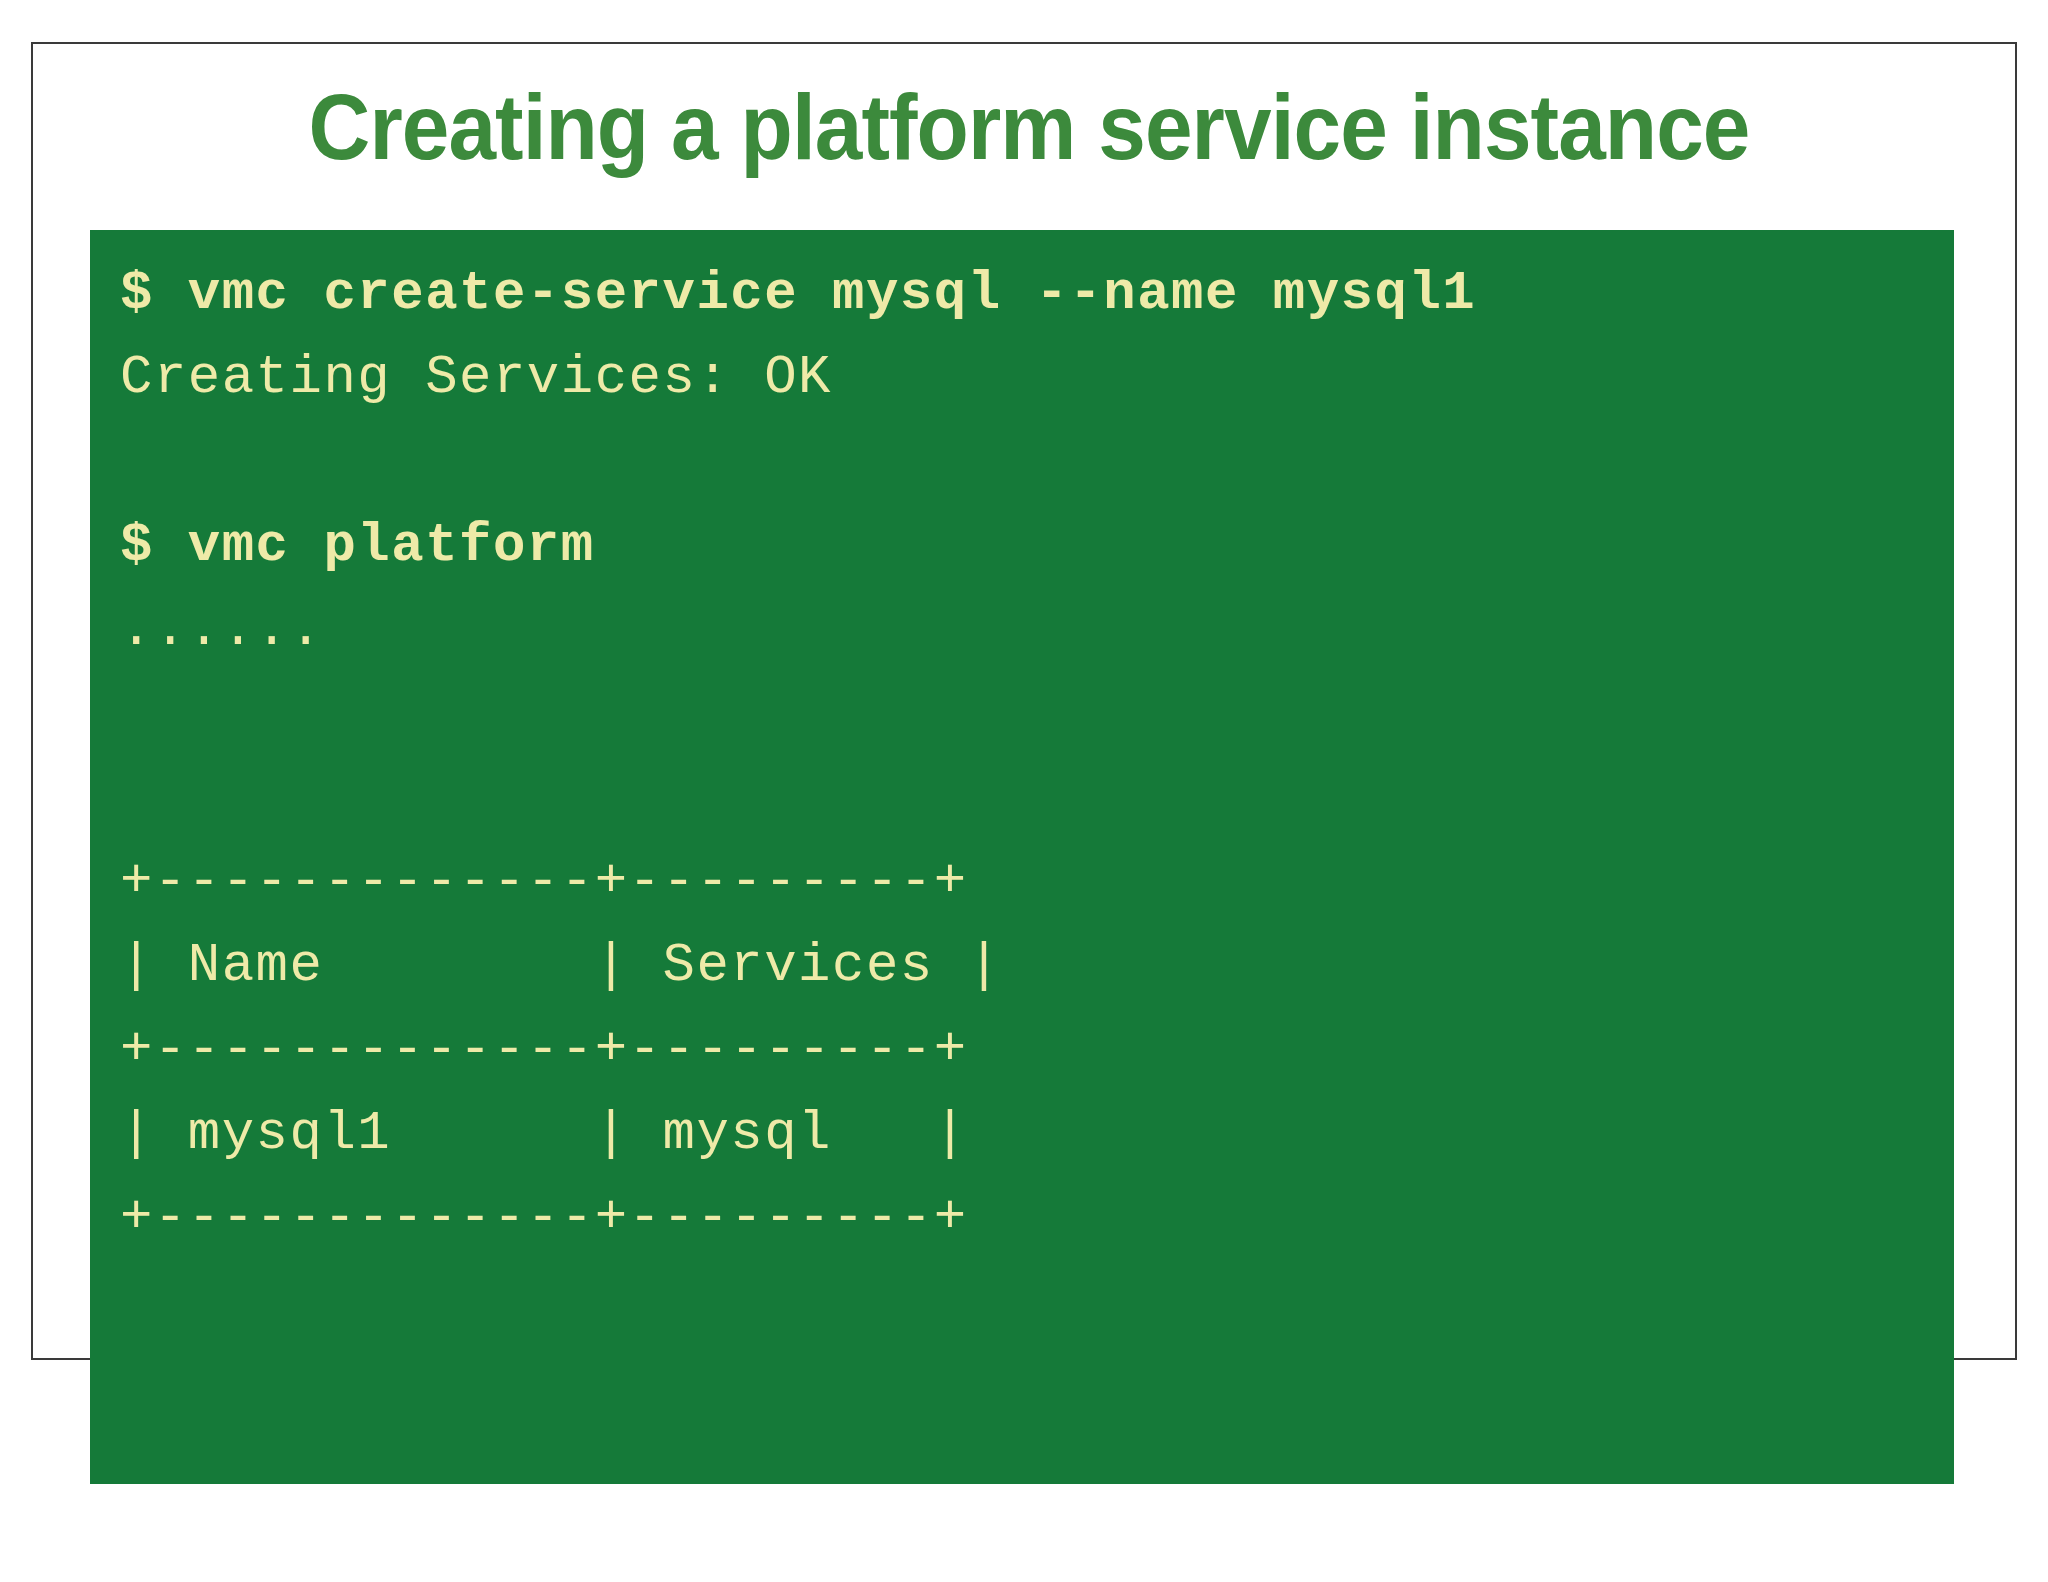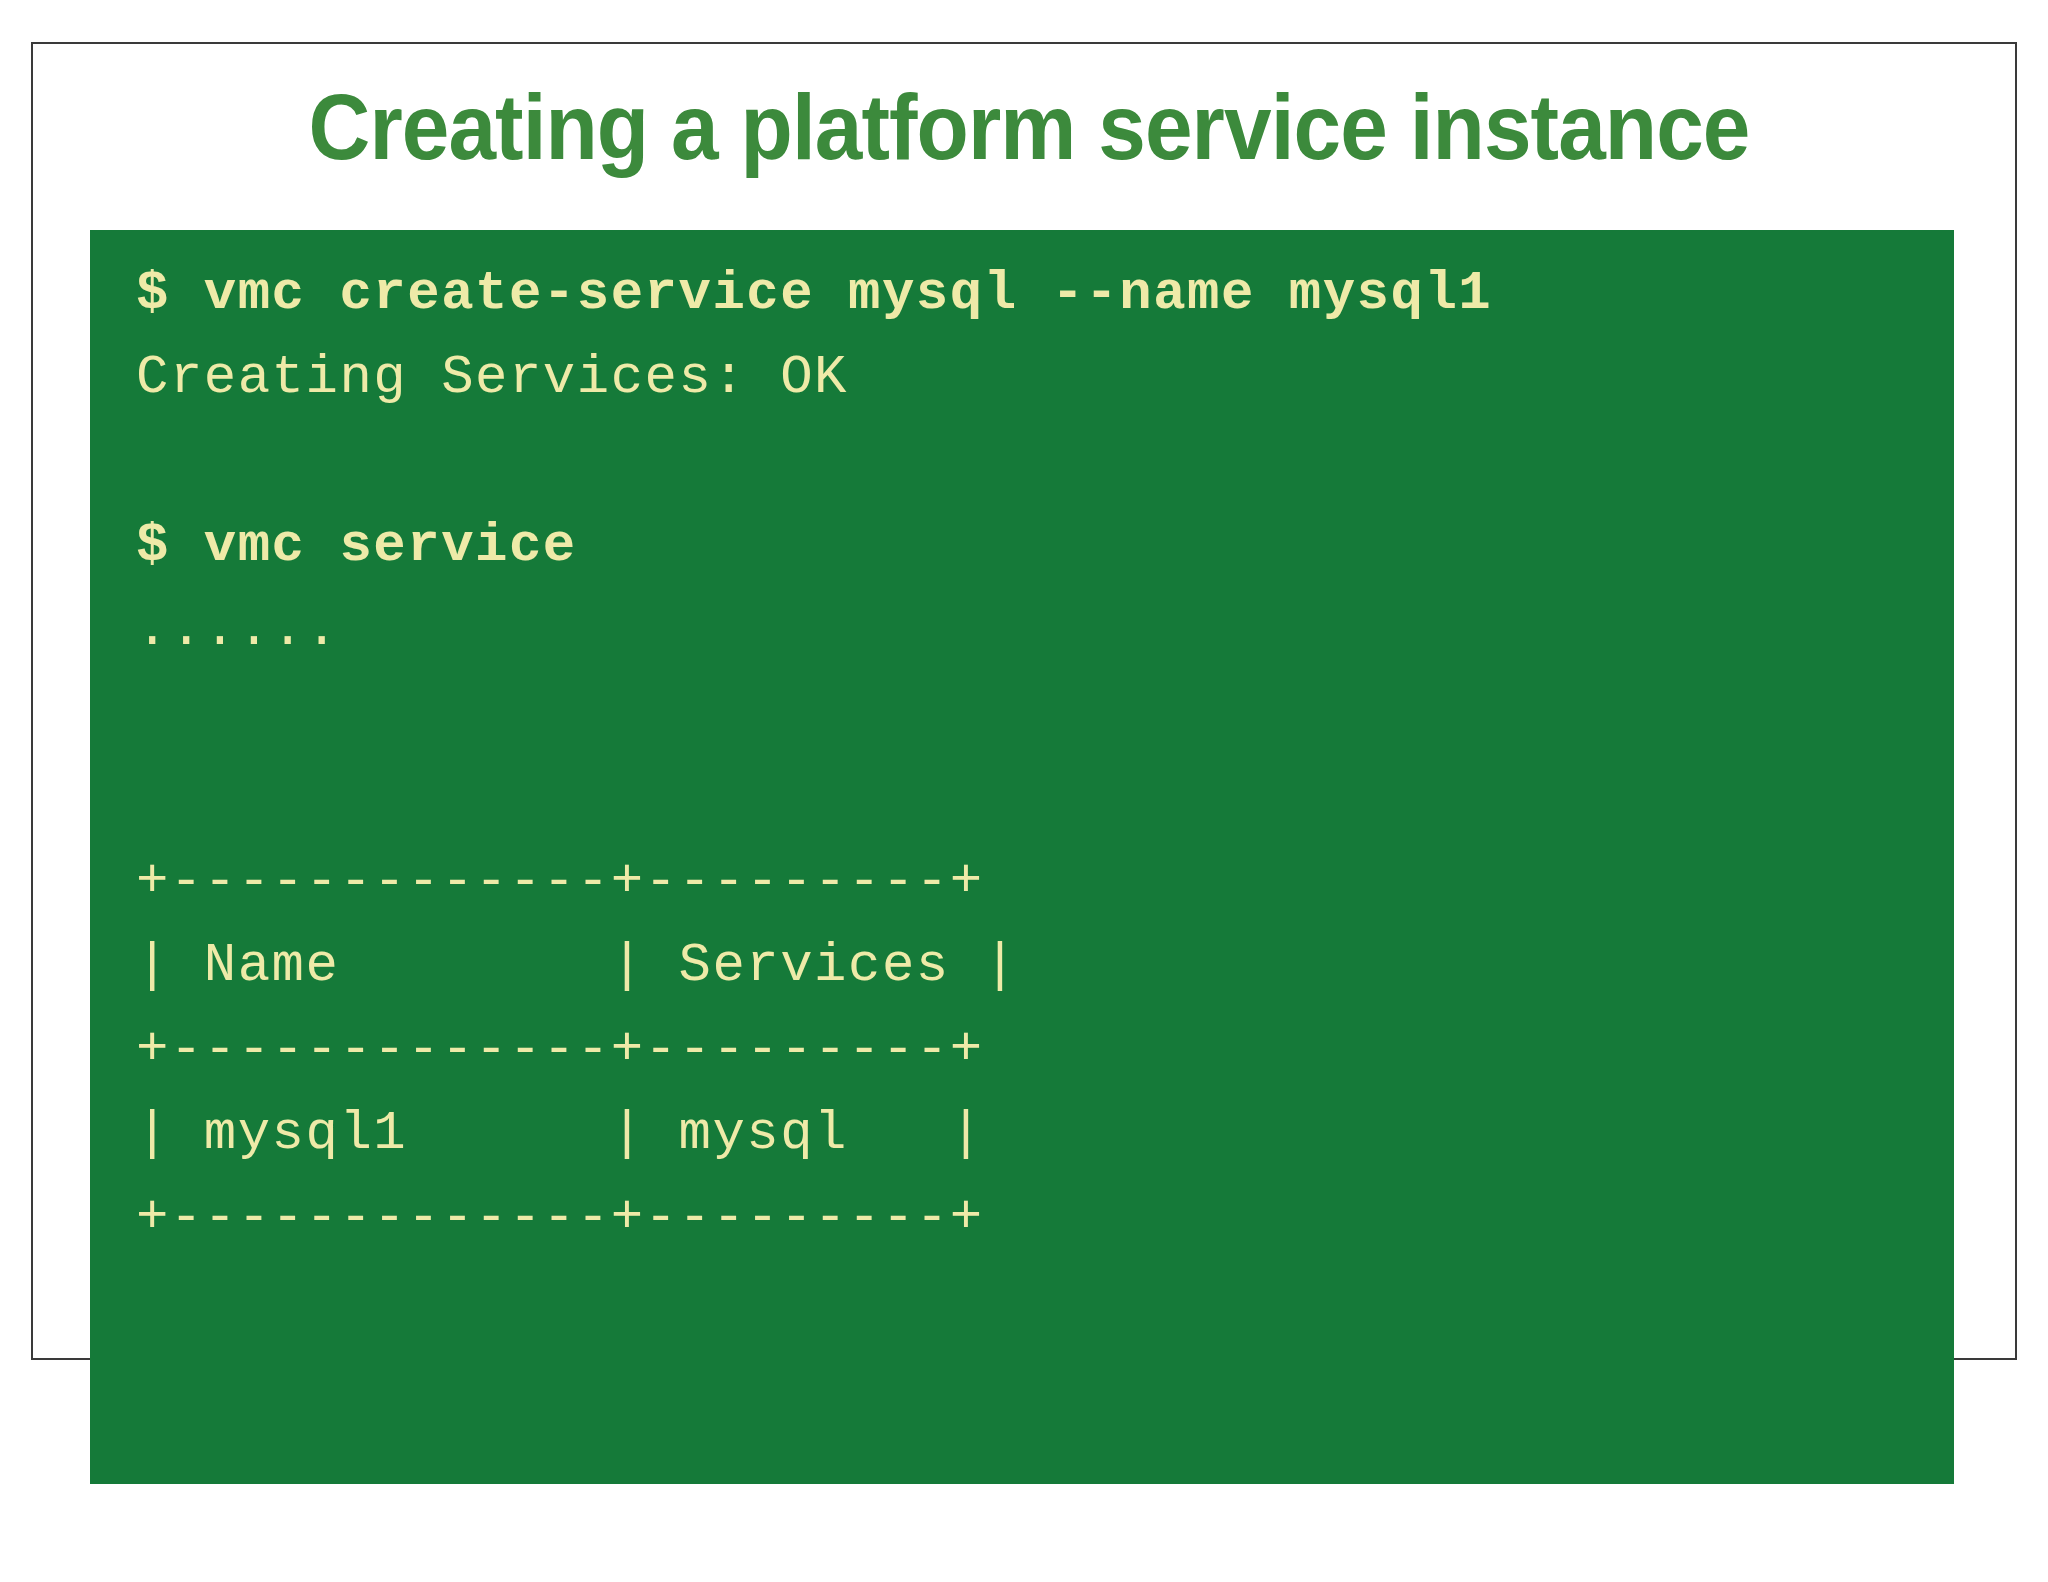--- a/index.html
+++ b/index.html
@@ -53,42 +53,42 @@
     box-sizing: border-box;
     overflow: hidden;
   }
 
   .term-line {
     color: #eeeaa8;
     font-family: "Liberation Mono", "DejaVu Sans Mono", monospace;
     font-size: 54px;
     line-height: 84px;
     white-space: pre;
-    padding-left: 46px;
+    padding-left: 30px;
     letter-spacing: 1.5px;
   }
   .term-line.bold { font-weight: bold; }
   .term-line.blank { color: transparent; }
 </style>
 </head>
 <body>
 
 <div id="slide">
 
   <div id="slide-title">Creating a platform service instance</div>
 
   <div id="terminal">
 
     <div class="term-line bold">$ vmc create-service mysql --name mysql1</div>
 
     <div class="term-line">Creating Services: OK</div>
 
     <div class="term-line blank"> </div>
 
-    <div class="term-line bold">$ vmc service</div>
+    <div class="term-line bold">$ vmc platform</div>
 
     <div class="term-line">......</div>
 
     <div class="term-line blank"> </div>
 
 
     <div class="term-line blank"> </div>
 
     <div class="term-line">+-------------+---------+</div>
 

